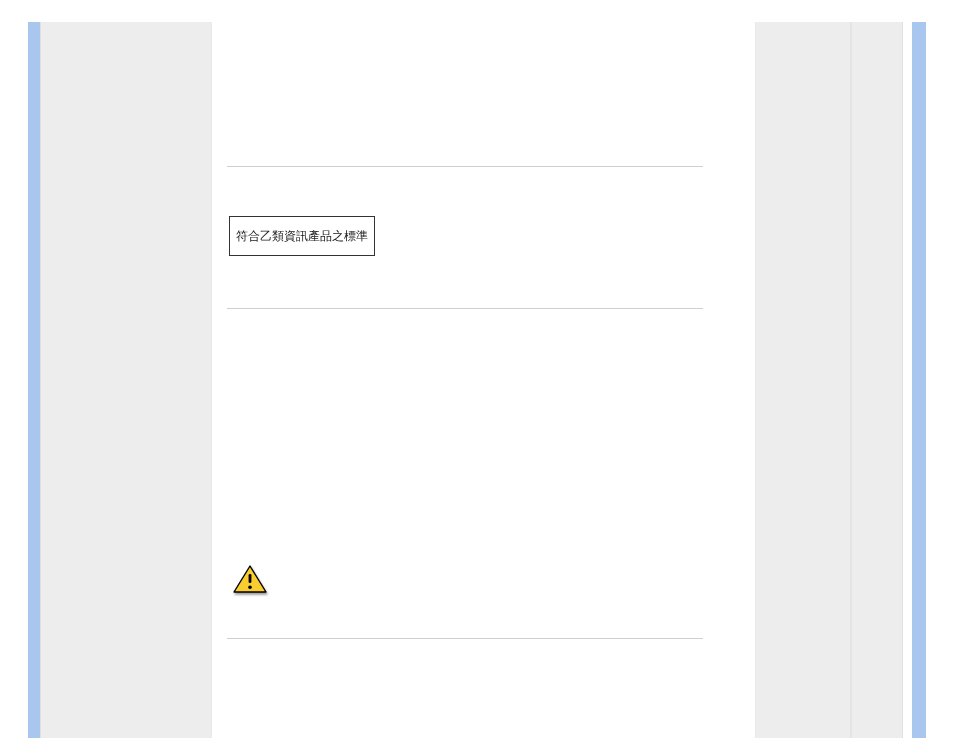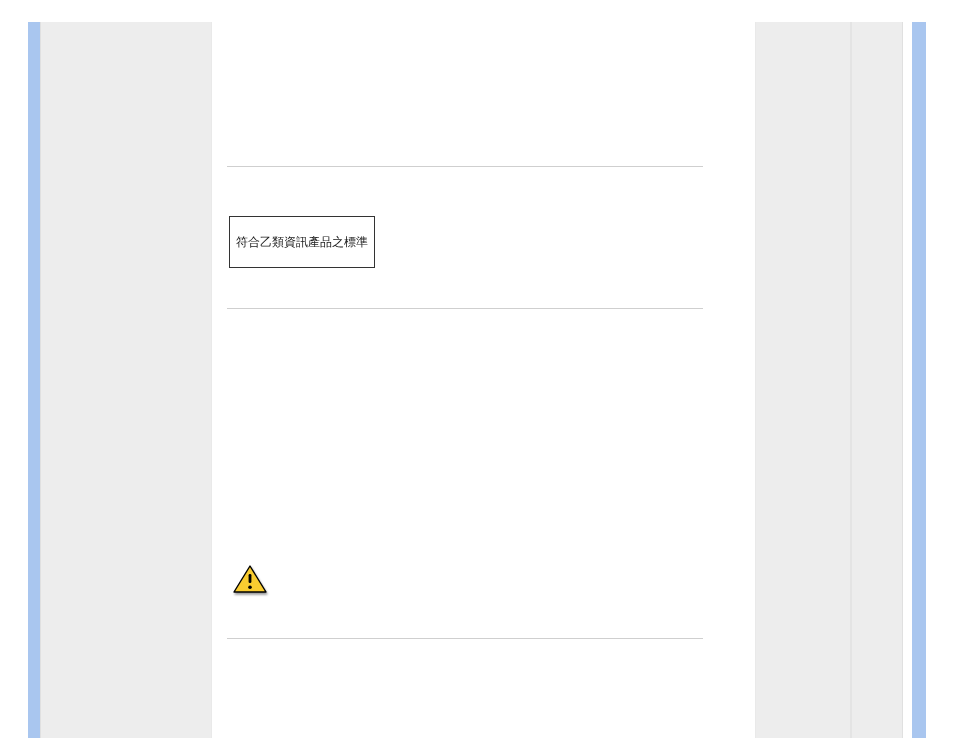--- a/index.html
+++ b/index.html
@@ -73,21 +73,21 @@
       background: #cfcfcf;
     }
     .divider-1 { top: 144px; }
     .divider-2 { top: 286px; }
     .divider-3 { top: 616px; }
     .box-text {
       position: absolute;
       left: 2px;
       top: 194px;
       border: 1px solid #333;
-      padding: 18px 6px;
+      padding: 12px 6px;
       font-size: 12px;
       color: #202020;
       line-height: 1.2;
       display: inline-block;
       background: #ffffff;
     }
     .warning-triangle {
       position: absolute;
       left: 5px;
       top: 542px;

